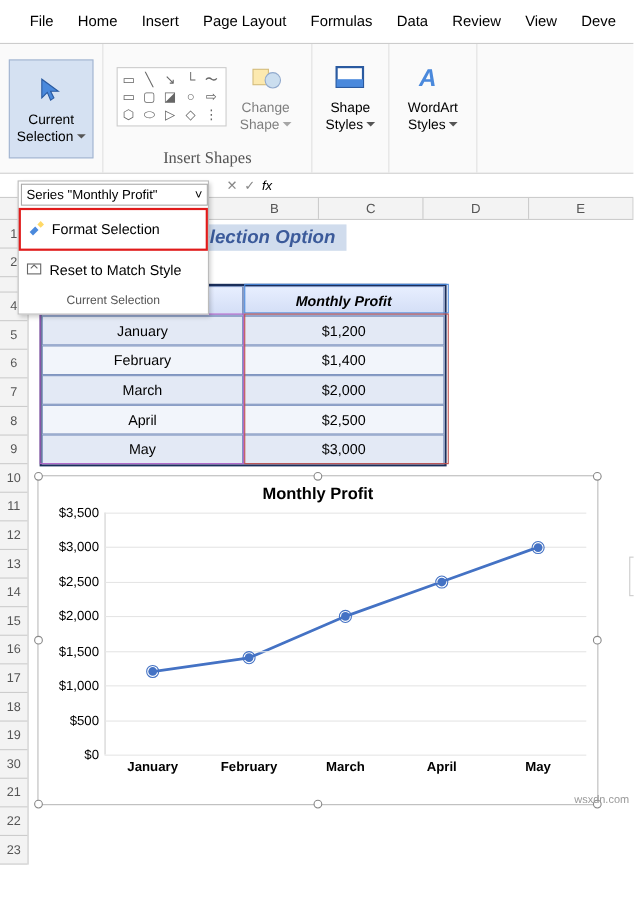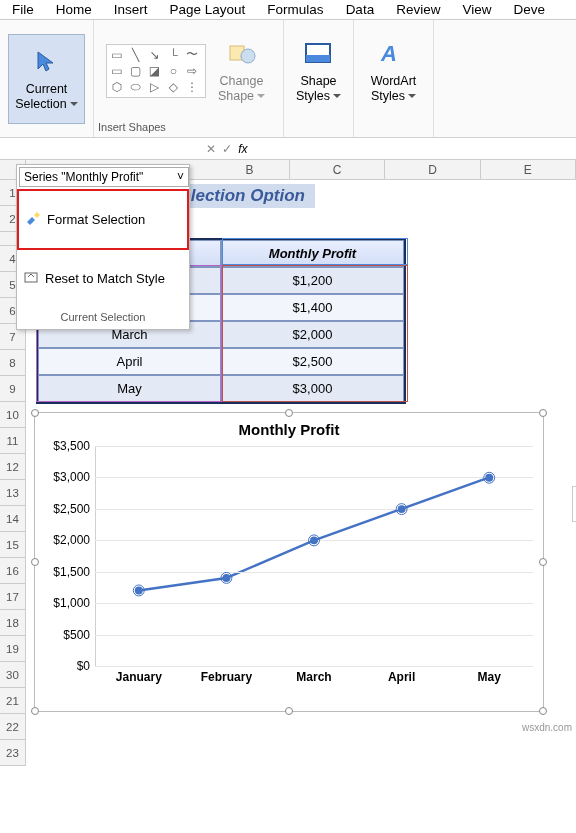--- a/index.html
+++ b/index.html
@@ -1,40 +1,40 @@
 <!DOCTYPE html>
 <html><head>
 <meta charset="utf-8">
 <style>
   * { box-sizing: border-box; margin: 0; padding: 0; font-family: 'Segoe UI', sans-serif; }
   body { width: 576px; height: 833px; background: #fff; overflow: hidden; position: relative; font-size: 12px; }
   
   
-  .tabs { display: flex; height: 20px; border-bottom: 1px solid #ccc; padding-left: 2px; align-items: center; gap: 2px; }
+  .tabs { display: flex; height: 40px; border-bottom: 1px solid #ccc; padding-left: 17px; align-items: center; gap: 2px; }
   .tab { padding: 6px 10px; font-size: 13.5px; cursor: pointer; }
   
   
   .ribbon { display: flex; height: 118px; border-bottom: 1px solid #d0d0d0; background: #fafafa; }
   .rgroup { display: flex; flex-direction: column; border-right: 1px solid #e0e0e0; padding: 2px 4px; }
   .rgroup-body { flex: 1; display: flex; align-items: center; justify-content: center; }
-  .rgroup-label { font-size: 11px; color: #555; padding: 2px 0; }
+  .rgroup-label { font-size: 15px; text-align: center; color: #555; padding: 2px 0; font-family: Liberation Serif, serif; }
   
   .big-btn { display: flex; flex-direction: column; align-items: center; justify-content: center; padding: 4px 6px; cursor: pointer; height: 90px; }
   .big-btn.active { background: #d5e1f2; border: 1px solid #a3b5d0; }
   .big-btn .icon { display:flex; align-items:center; justify-content:center; height: 32px; margin-bottom: 4px; }
   .big-btn .lbl { font-size: 12.5px; text-align: center; line-height: 1.2; }
   .caret::after { content: ""; display: inline-block; border: 4px solid transparent; border-top-color: #555; margin-left: 3px; position: relative; top: 2px; }
   
   .shapes-gallery { width: 100px; border: 1px solid #ccc; background: #fff; padding: 3px; display: grid; grid-template-columns: repeat(5, 1fr); gap: 2px; }
   .shapes-gallery span { width: 14px; height: 14px; display: flex; align-items: center; justify-content: center; color: #666; }
 
   
   .sel-panel { position: absolute; top: 164px; left: 16px; width: 174px; background: #fff; border: 1px solid #bbb; box-shadow: 2px 2px 4px rgba(0,0,0,.2); z-index: 10; }
   .sel-combo { width: 170px; margin: 2px; border: 1px solid #aaa; padding: 2px 4px; font-size: 12px; background: #fff; display:flex; justify-content:space-between;}
-  .sel-item { padding: 19px 6px; display: flex; align-items: center; gap: 6px; font-size: 13px;}
+  .sel-item { padding: 8px 6px; display: flex; align-items: center; gap: 6px; font-size: 13px;}
   .sel-item.hl { border: 2.5px solid #e01b1b; }
   .sel-footer { text-align: center; font-size: 11px; color: #555; padding: 4px 0 6px; }
   
   
   .fxbar { display: flex; align-items: center; height: 22px; border-bottom: 1px solid #ccc; font-size: 12px; }
   .namebox { width: 200px; border-right: 1px solid #ccc; padding: 0 6px; display:flex; align-items:center;}
   .fxbtns { display: flex; align-items: center; gap: 6px; padding: 0 6px; }
   .fxinput { flex: 1; padding: 0 6px; }
   
   

